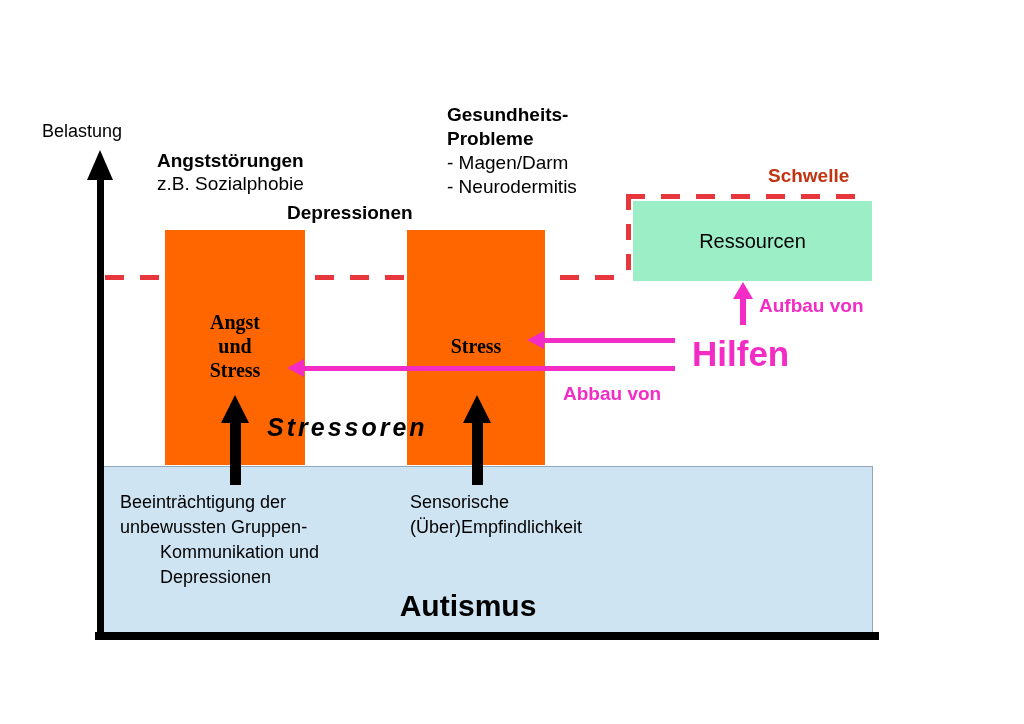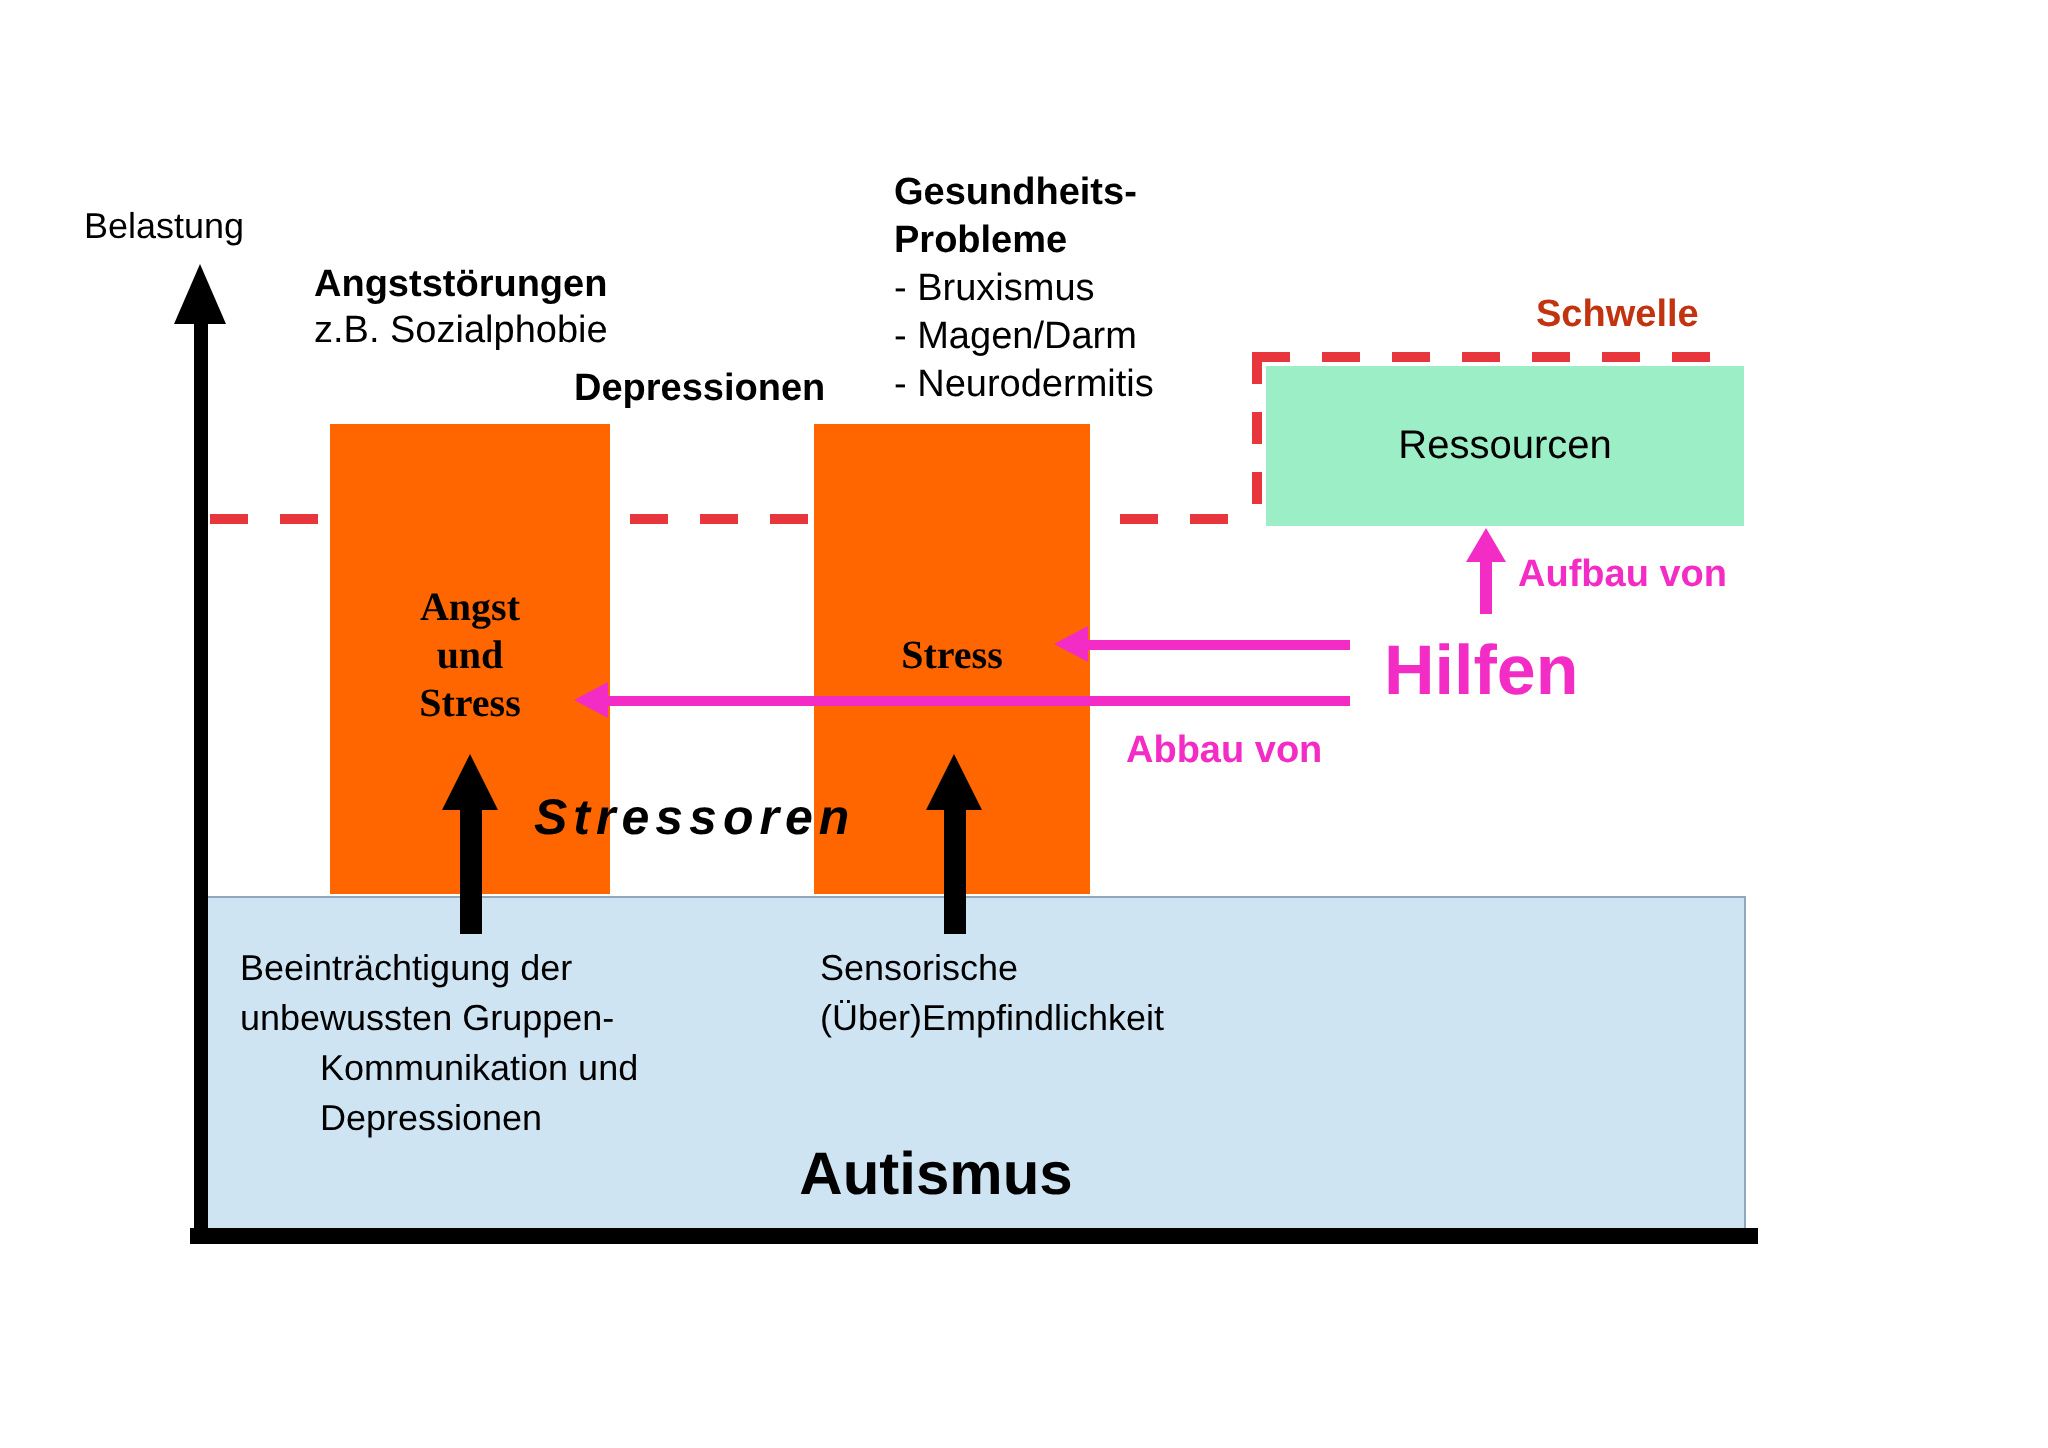--- a/index.html
+++ b/index.html
@@ -1,19 +1,20 @@
 <!DOCTYPE html>
 <html style="--orange: #FF6600; --mint: #9CEEC6; --light_blue: #CFE4F2; --magenta: #F32CC5; --dash_red: #E8363D; --schwelle_red: #C23410; --therapie_blue: #3A3AD6;"><head>
 <meta charset="utf-8">
 <style>
   html,body { margin:0; padding:0; background:#fff; }
   .stage {
     position:relative; width:1024px; height:703px; overflow:hidden;
     background:#ffffff; color:#000;
     font-family:"Liberation Sans","DejaVu Sans",sans-serif;
+    margin-top:18px;
   }
   .abs { position:absolute; }
 
   
   #y-axis-label { left:42px; top:103px; font-size:18px; }
   #y-axis-head  { left:87px; top:132px; width:0; height:0;
                   border-left:13px solid transparent; border-right:13px solid transparent;
                   border-bottom:30px solid #000; z-index:5; }
   #y-axis-shaft { left:97px; top:158px; width:7px; height:460px; background:#000; z-index:5; }
   #x-axis       { left:95px; top:614px; width:784px; height:8px; background:#000; z-index:5; }
@@ -149,18 +150,17 @@
   <div class="abs black-shaft" id="stressor-arrow1-shaft"></div>
   <div class="abs black-head" id="stressor-arrow2-head"></div>
   <div class="abs black-shaft" id="stressor-arrow2-shaft"></div>
 
   <div class="abs" id="anxiety-title">Angststörungen</div>
   <div class="abs" id="anxiety-subtitle">z.B. Sozialphobie</div>
   <div class="abs" id="depression-label">Depressionen</div>
   <div class="abs" id="health-block">
     <div class="b">Gesundheits-</div>
     <div class="b">Probleme</div>
-    <div>- Bruxismus</div>
     <div>- Magen/Darm</div>
     <div>- Neurodermitis</div>
   </div>
 
 </div>
 
 </body></html>

